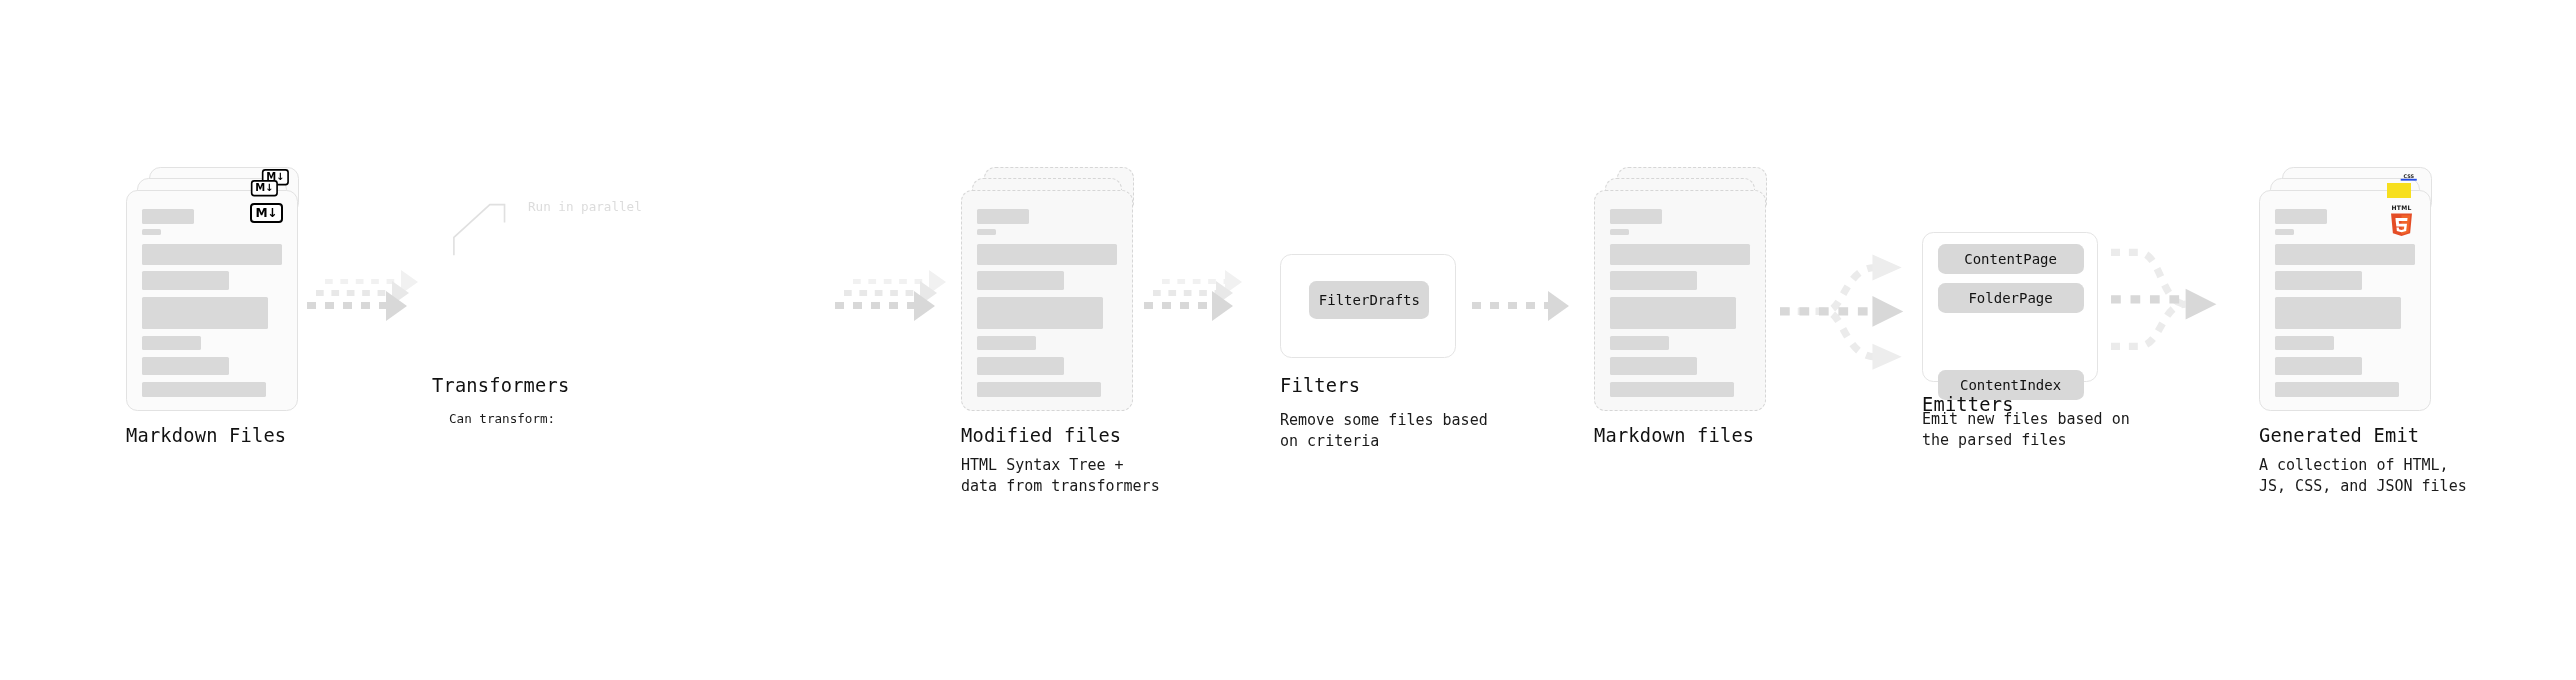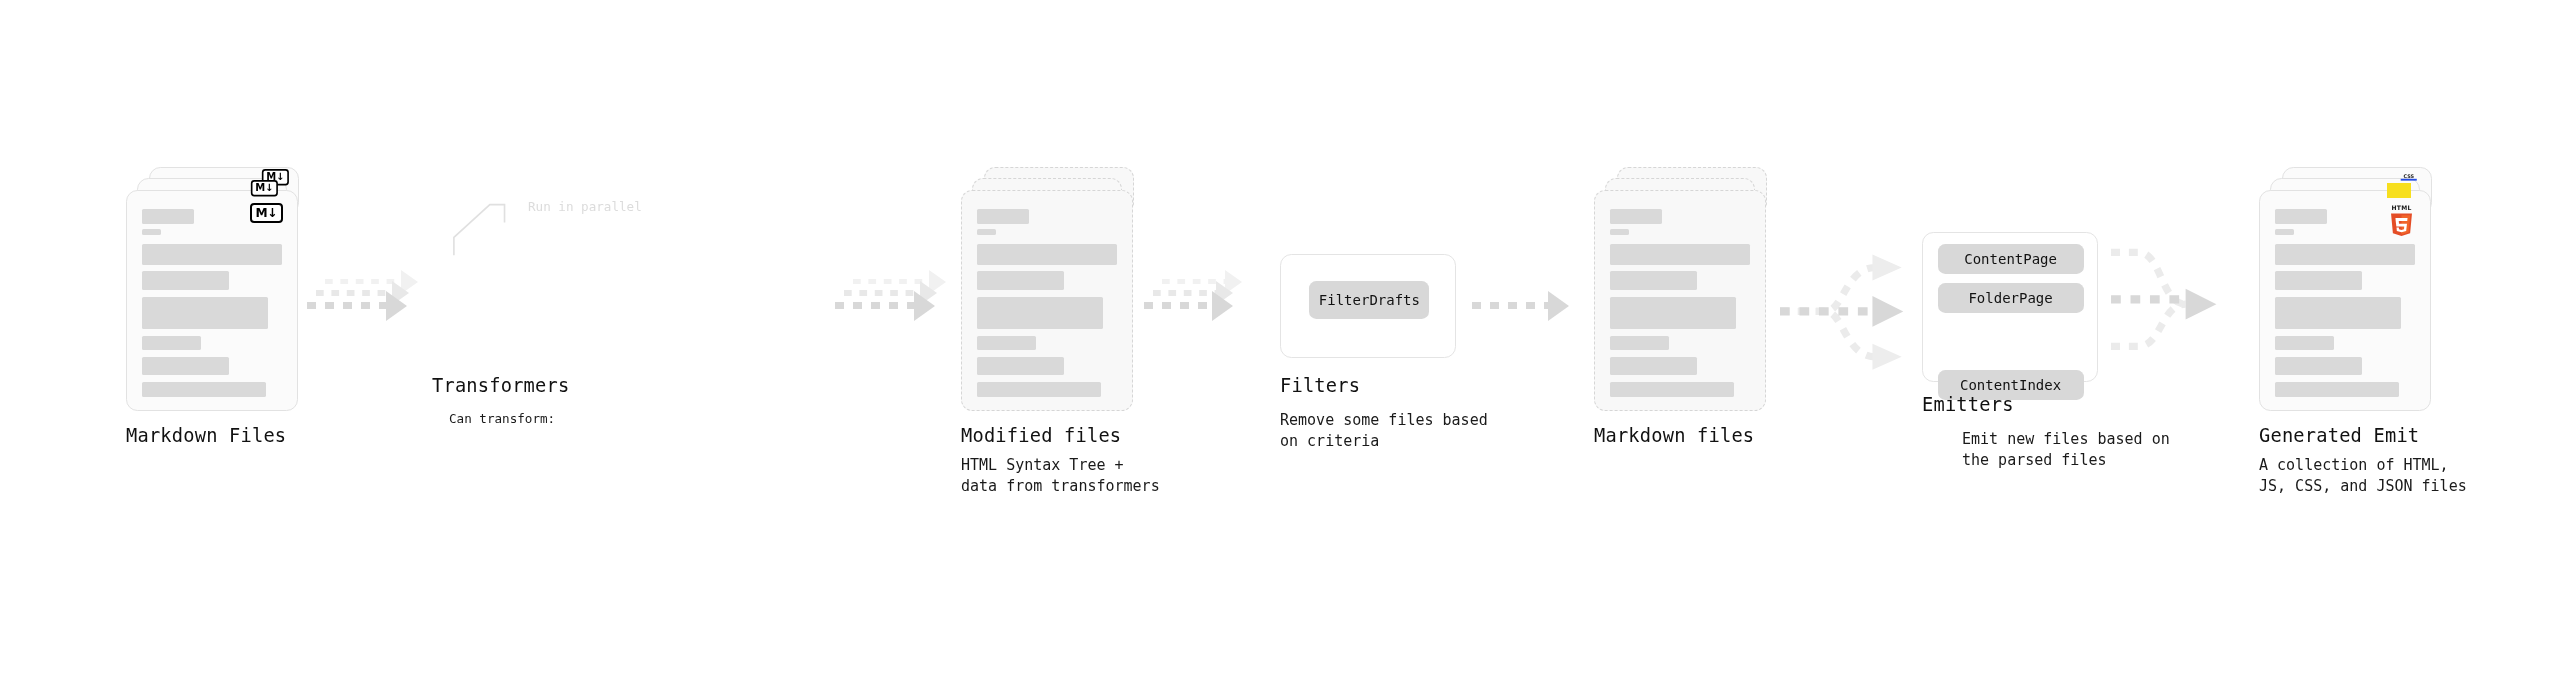--- a/index.html
+++ b/index.html
@@ -296,21 +296,21 @@
     <polygon points="114,128 150,144 114,160" fill="#ededed"></polygon>
     <polygon points="114,69 152,88 114,107" fill="#d8d8d8"></polygon>
   </svg>
 
   <div class="proc-box" style="left:1922px; top:232px; width:176px; height:150px;padding-left:20px;">
     <div class="chip abs" style="left:14.6px; top:11.4px; width:146px; height:30px;">ContentPage</div>
     <div class="chip abs" style="left:14.6px; top:50px; width:146px; height:30px;">FolderPage</div>
     <div class="chip abs" style="left:14.6px; top:89px; width:146px; height:30px;margin-top:48px;">ContentIndex</div>
   </div>
   <div class="caption-title" style="left:1922px; top:394px;">Emitters</div>
-  <div class="caption-sub" style="left:1922px; top:429px;margin-left:40px;">Emit new files based on
+  <div class="caption-sub" style="left:1922px; top:409px;">Emit new files based on
 the parsed files</div>
 
   <svg class="abs" style="left:2111px; top:228px; width:146px; height:154px;" viewBox="0 0 180 190">
     <path d="M0 30 L34 30 C62 30 62 94 92 94" fill="none" stroke="#ebebeb" stroke-width="9" stroke-dasharray="11 11"></path>
     <path d="M0 146 L34 146 C62 146 62 94 92 94" fill="none" stroke="#ebebeb" stroke-width="9" stroke-dasharray="11 11"></path>
     <path d="M0 88 L96 88" fill="none" stroke="#d8d8d8" stroke-width="10" stroke-dasharray="12 12"></path>
     <polygon points="92,75 130,94 92,113" fill="#d8d8d8"></polygon>
   </svg>
 
   <div class="card-stack" style="left:2259px; top:167px;">

